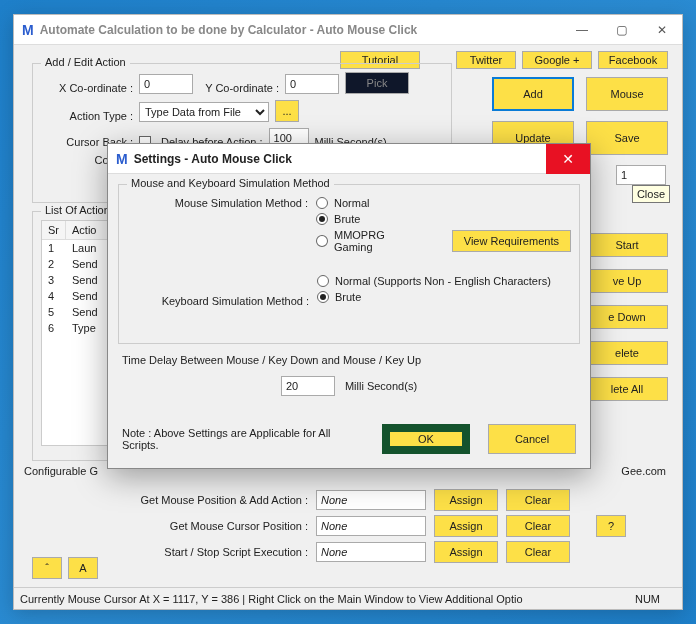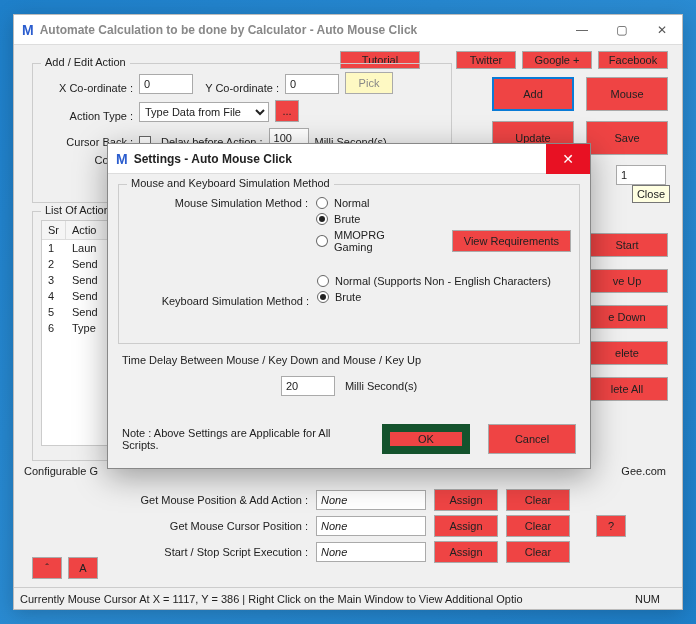--- a/index.html
+++ b/index.html
@@ -8,21 +8,21 @@
 .titlebar{height:30px;background:#fff;display:flex;align-items:center;padding-left:8px;border-bottom:1px solid #ddd;}
 .titlebar .logo{font-weight:bold;color:#2b5dce;font-size:14px;margin-right:6px;}
 .titlebar .title{color:#888;font-size:12px;flex:1;font-weight:bold;}
 .titlebar .ctrls{display:flex;}
 .titlebar .ctrls span{width:40px;height:30px;display:flex;align-items:center;justify-content:center;color:#555;font-size:12px;}
 .groupbox{border:1px solid #ccc;margin:6px 8px;padding:8px;position:relative;}
 .groupbox>.legend{position:absolute;top:-8px;left:8px;background:#f0f0f0;padding:0 4px;font-size:11px;}
 .row{display:flex;align-items:flex-end;gap:6px;margin-bottom:6px;}
 .rt{text-align:right;}
 input[type=text]{border:1px solid #aaa;background:#fff;padding:2px 4px;height:20px;}
-.btn{background:#ef4444;border:1px solid #aaa;height:22px;display:flex;align-items:center;justify-content:center;cursor:pointer;}
+.btn{background:#fde047;border:1px solid #aaa;height:22px;display:flex;align-items:center;justify-content:center;cursor:pointer;}
 select{border:1px solid #aaa;background:#fff;height:20px;padding:1px;}
 .side-buttons{position:absolute;right:14px;top:218px;display:flex;flex-direction:column;gap:12px;}
 .side-buttons .btn{width:82px;height:24px;}
 .table{border:1px solid #ccc;background:#fff;}
 .thead{display:flex;background:#f5f5f5;border-bottom:1px solid #ddd;}
 .thead>div{padding:3px 6px;border-right:1px solid #ddd;}
 .trow{display:flex;}
 .trow>div{padding:2px 6px;}
 .status{position:absolute;left:0;right:0;bottom:0;height:22px;background:#f0f0f0;border-top:1px solid #ccc;display:flex;align-items:center;padding:0 6px;font-size:11px;}
 .status .num{margin-left:auto;margin-right:16px;}
@@ -67,21 +67,21 @@
     <div class="btn" style="width:70px;height:18px;">Facebook</div>
   </div>
 
   <div class="groupbox" style="position:absolute;left:10px;top:42px;width:420px;height:140px;">
     <div class="legend">Add / Edit Action</div>
     <div class="row">
       <label style="width:92px;" class="rt">X Co-ordinate :</label>
       <input type="text" style="width: 54px;" value="0">
       <label style="width:80px;" class="rt">Y Co-ordinate :</label>
       <input type="text" style="width: 54px;" value="0">
-      <div class="btn" style="width:48px;background:#fef9c3;color:#888;">Pick</div>
+      <div class="btn" style="width:64px;background:#0f172a;color:#888;">Pick</div>
     </div>
     <div class="row">
       <label style="width:92px;" class="rt">Action Type :</label>
       <select style="width:130px;"><option>Type Data from File</option></select>
       <div class="btn" style="width:24px;">...</div>
     </div>
     <div class="row">
       <label style="width:92px;" class="rt">Cursor Back :</label>
       <span class="chk"></span>
       <label style="margin-left:4px;">Delay before Action :</label>

